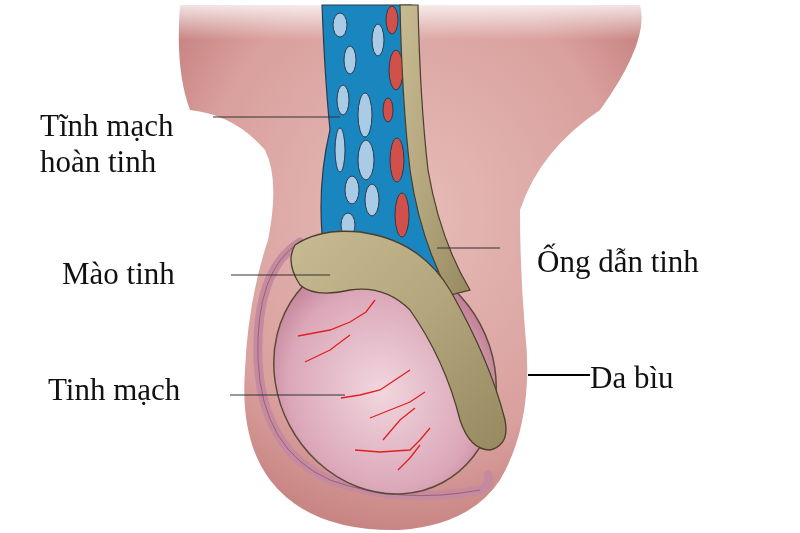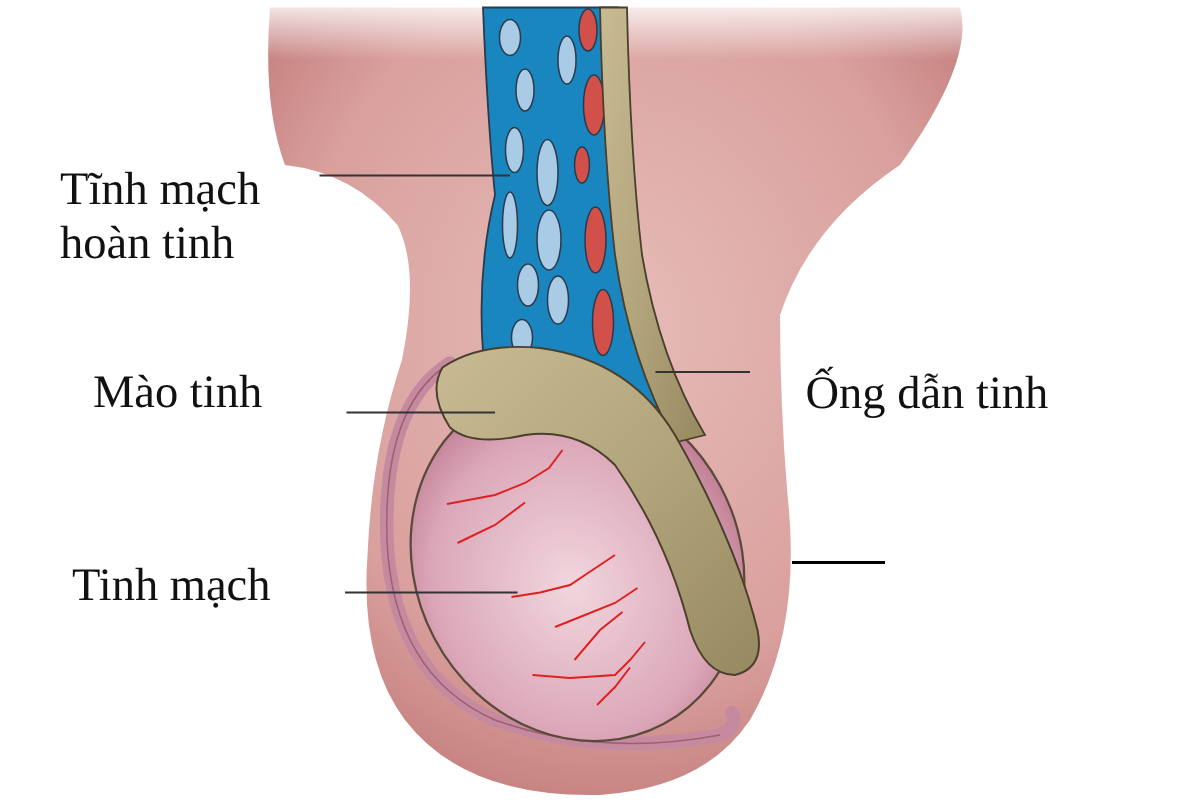--- a/index.html
+++ b/index.html
@@ -10,21 +10,21 @@
       position: absolute;
       font-family: "Liberation Serif", "DejaVu Serif", serif;
       font-size: 31px;
       color: #111111;
       line-height: 36px;
       white-space: nowrap;
     }
     .lbl-vein { left: 40px; top: 68px; margin-top: 40px; }
     .lbl-vein span { display: block; }
     .lbl-vas { left: 537px; top: 244px; }
-    .lbl-epi { left: 62px; top: 243px; }
+    .lbl-epi { left: 62px; top: 256px; }
     .lbl-testis { left: 48px; top: 372px; }
     .lbl-skin { left: 590px; top: 360px; }
   </style>
 </head>
 <body>
 
 <div class="stage">
   <svg class="art" width="800" height="533" viewBox="0 0 800 533">
     <defs>
       <radialGradient id="skinGrad" cx="50%" cy="40%" r="65%">
@@ -100,13 +100,14 @@
     </g>
   </svg>
 
   <div class="label lbl-vein">
     <span>Tĩnh mạch</span>
     <span>hoàn tinh</span>
   </div>
   <div class="label lbl-vas">Ống dẫn tinh</div>
   <div class="label lbl-epi">Mào tinh</div>
   <div class="label lbl-testis">Tinh mạch</div>
+  <div class="label lbl-skin">Da bìu</div>
 </div>
 
 </body></html>

